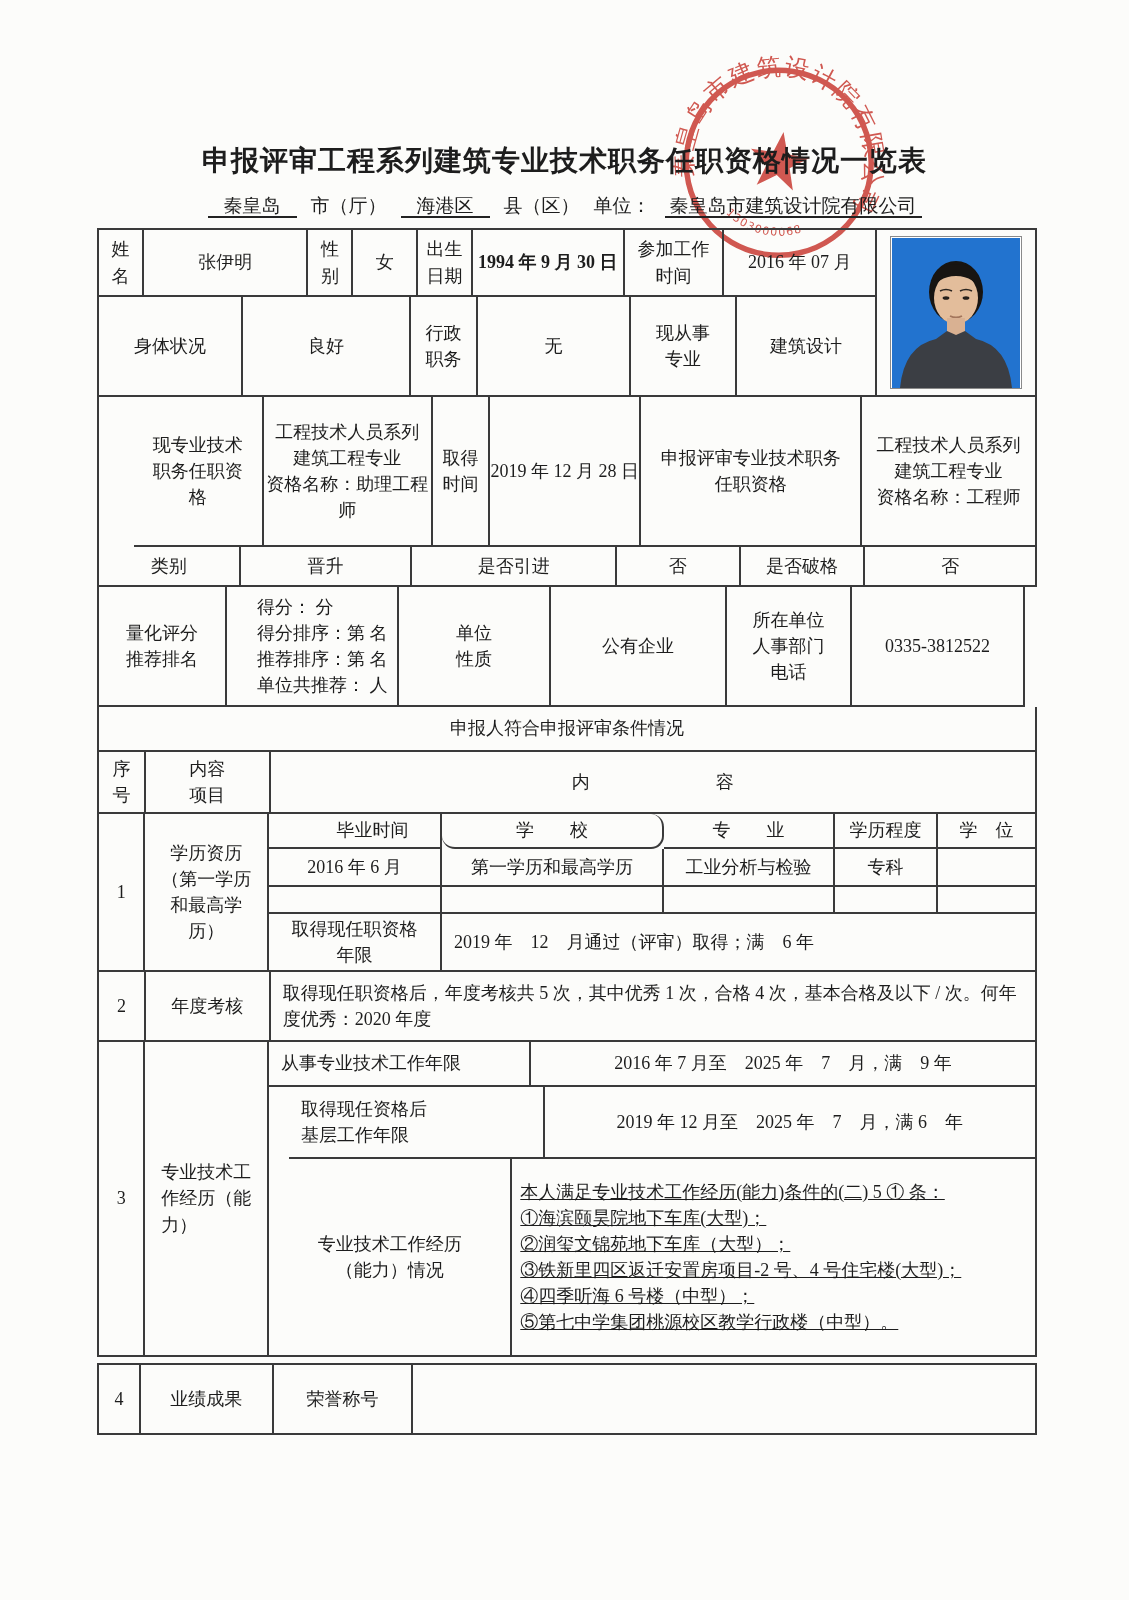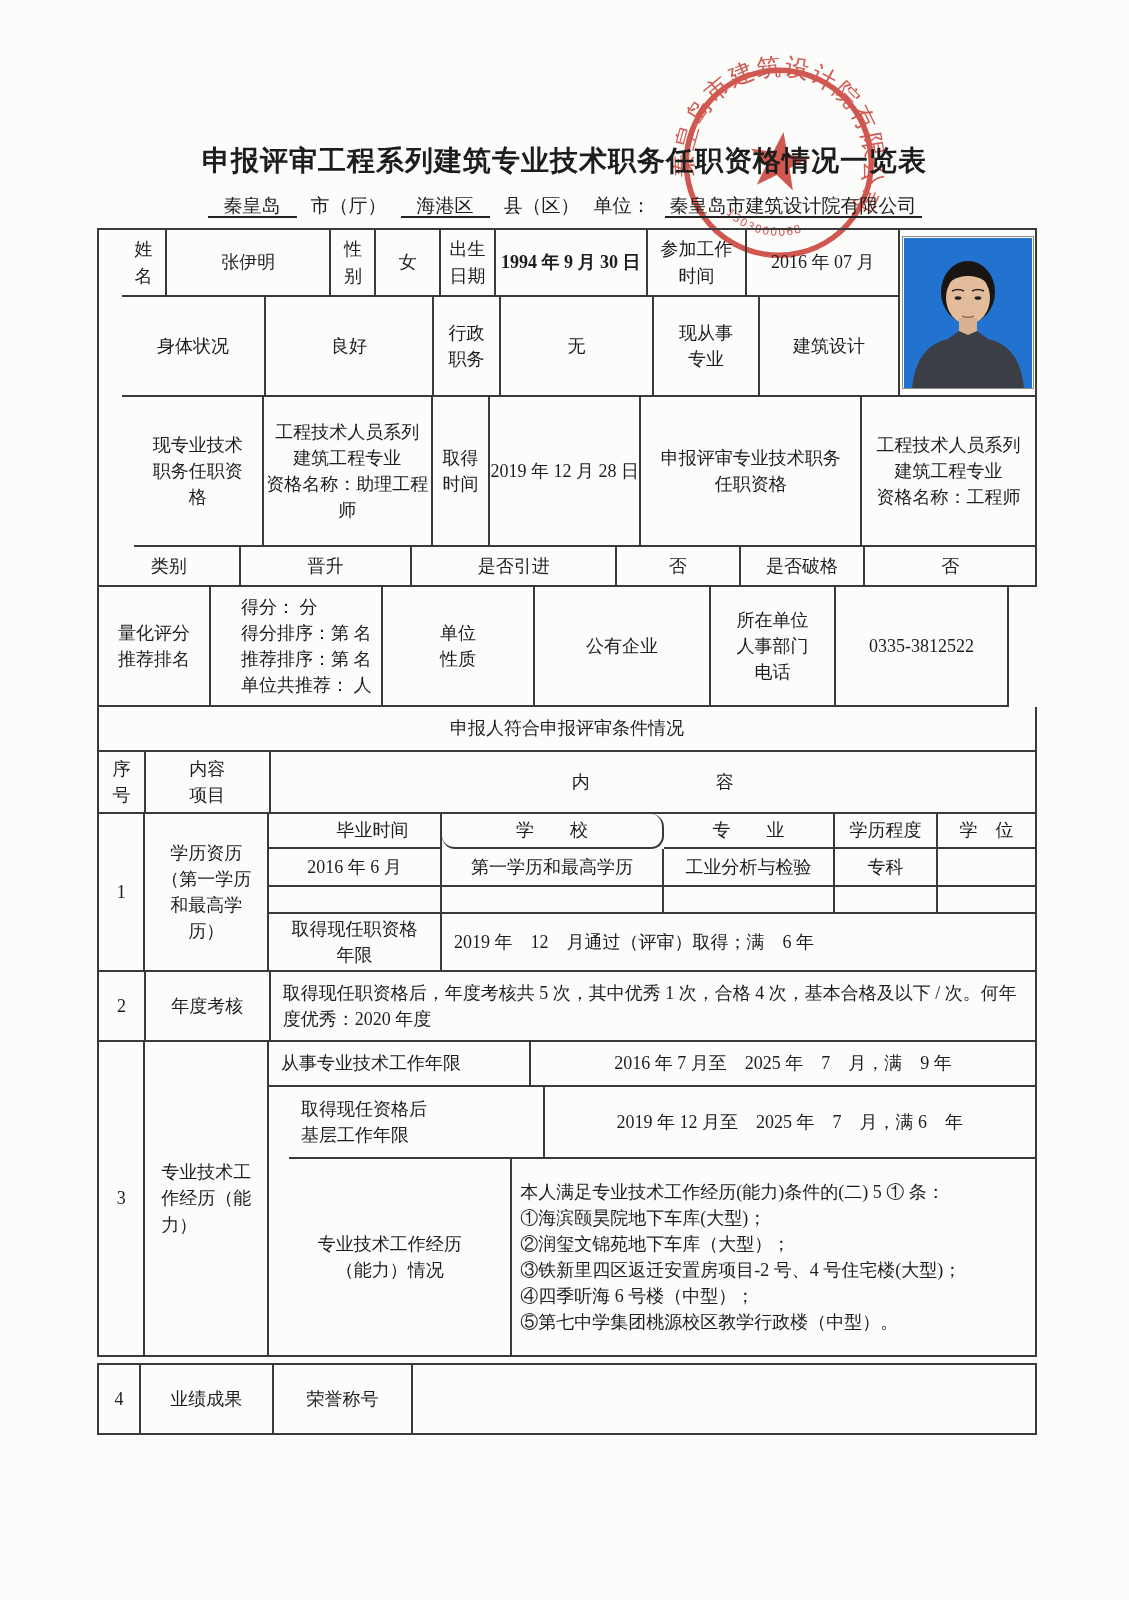--- a/index.html
+++ b/index.html
@@ -63,21 +63,21 @@
   <div class="title">申报评审工程系列建筑专业技术职务任职资格情况一览表</div>
 
   <div class="subline">
     <span class="seg u">秦皇岛</span><span class="seg">市（厅）</span><span class="seg u">海港区</span><span class="seg">县（区）</span><span class="seg">单位：</span><span class="seg u2">秦皇岛市建筑设计院有限公司</span>
   </div>
 
   <div class="tblwrap">
     <div class="tbl">
 
       <div class="r">
-        <div class="col" style="width:778px;margin-left:23px;">
+        <div class="col" style="width:778px;">
           <div class="r" style="height:67px;">
             <div class="c" style="width:45px;">
                 <span class="w" style="width:1.2em;">姓名</span>
               </div>
             <div class="c" style="width:165px;">
                 <span>张伊明</span>
               </div>
             <div class="c" style="width:45px;">
                 <span class="w" style="width:1.2em;">性别</span>
               </div>
@@ -177,21 +177,21 @@
           </div>
         <div class="c" style="width:125px;">
             <span>是否破格</span>
           </div>
         <div class="c" style="width:172px;">
             <span>否</span>
           </div>
       </div>
 
       <div class="r" style="height:120px;">
-        <div class="c" style="width:112px;text-align:right;">
+        <div class="c" style="width:128px;text-align:right;">
             <span class="w" style="width:4em;">量化评分推荐排名</span>
           </div>
         <div class="c scorelines" style="width:172px;">
           <div>得分：  分</div>
           <div>得分排序：第  名</div>
           <div>推荐排序：第  名</div>
           <div>单位共推荐：   人</div>
         </div>
         <div class="c" style="width:152px;">
             <span class="w" style="width:2.5em;">单位性质</span>
@@ -318,21 +318,21 @@
                 <span class="w" style="width:7em;">取得现任资格后基层工作年限</span>
               </div>
             <div class="c" style="width:506px;">
                 <span>2019 年 12 月至　2025 年　7　月，满 6　年</span>
               </div>
           </div>
           <div class="r" style="height:198px;">
             <div class="c" style="width:262px;">
                 <span class="w" style="width:8em;">专业技术工作经历（能力）情况</span>
               </div>
-            <div class="c left exp" style="width:564px;padding:8px 8px;">
+            <div class="c left exp" style="width:564px;padding:8px 8px;text-decoration:underline;">
               <div>本人满足专业技术工作经历(能力)条件的(二) 5 ① 条：</div>
               <div>①海滨颐昊院地下车库(大型)；</div>
               <div>②润玺文锦苑地下车库（大型）；</div>
               <div>③铁新里四区返迁安置房项目-2 号、4 号住宅楼(大型)；</div>
               <div>④四季听海 6 号楼（中型）；</div>
               <div>⑤第七中学集团桃源校区教学行政楼（中型）。</div>
             </div>
           </div>
         </div>
       </div>

